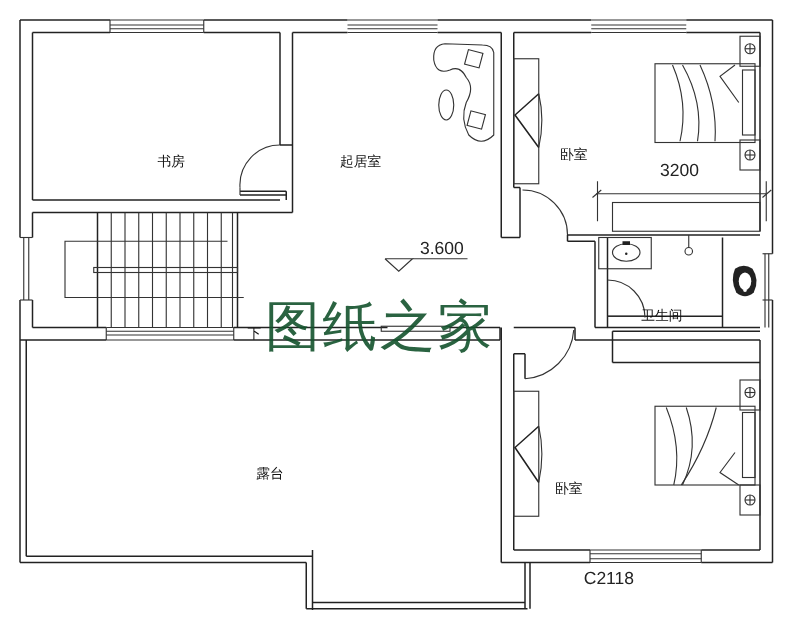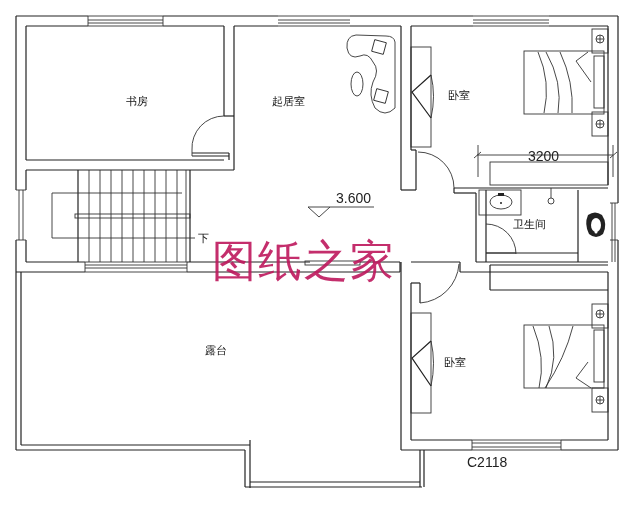--- a/index.html
+++ b/index.html
@@ -1,22 +1,22 @@
 <!DOCTYPE html>
 <html><head>
 <meta charset="utf-8">
 <style>
   html, body { margin: 0; padding: 0; background: #ffffff; }
   body { width: 640px; height: 508px; overflow: hidden; position: relative; font-family: "DejaVu Sans", sans-serif; }
   svg { position: absolute; left: 0; top: 0; }
   .wall { fill: none; stroke: #222; stroke-width: 1.2; }
   .thin { fill: none; stroke: #333; stroke-width: 0.9; }
-  .label { position: absolute; font-size: 11px; color: #111; font-family: "DejaVu Sans", sans-serif; white-space: nowrap; }
+  .label { position: absolute; font-size: 11px; color: #111; font-family: "DejaVu Sans", sans-serif; white-space: nowrap; margin-top: 28px; }
   .dim { position: absolute; font-size: 14px; color: #222; font-family: "Liberation Sans", sans-serif; white-space: nowrap; }
-  .watermark { position: absolute; font-size: 44px; color: #be185d; font-family: "DejaVu Serif", serif; letter-spacing: 2px; white-space: nowrap; opacity: 0.9; }
+  .watermark { position: absolute; font-size: 44px; color: #14532d; font-family: "DejaVu Serif", serif; letter-spacing: 2px; white-space: nowrap; opacity: 0.9; }
 </style>
 </head>
 <body>
 
 <svg width="640" height="508" viewBox="0 0 640 508">
 
   <g>
 
     <line class="wall" x1="16" y1="16" x2="88" y2="16"></line>
     <line class="wall" x1="163" y1="16" x2="278" y2="16"></line>
@@ -261,16 +261,16 @@
 
 <div class="label" style="left:126px; top:94px;">书房</div>
 <div class="label" style="left:272px; top:94px;text-align:right;">起居室</div>
 <div class="label" style="left:448px; top:88px;">卧室</div>
 <div class="label" style="left:513px; top:217px;">卫生间</div>
 <div class="label" style="left:205px; top:343px;text-align:center;">露台</div>
 <div class="label" style="left:444px; top:355px;">卧室</div>
 
 <div class="label" style="left:198px; top:231px;">下</div>
 <div class="dim" style="left:336px; top:190px;">3.600</div>
-<div class="dim" style="left:528px; top:148px;">3200</div>
+<div class="dim" style="left:528px; top:128px;">3200</div>
 <div class="dim" style="left:467px; top:454px;">C2118</div>
 
 <div class="watermark" style="left:212px; top:232px;">图纸之家</div>
 
 </body></html>

